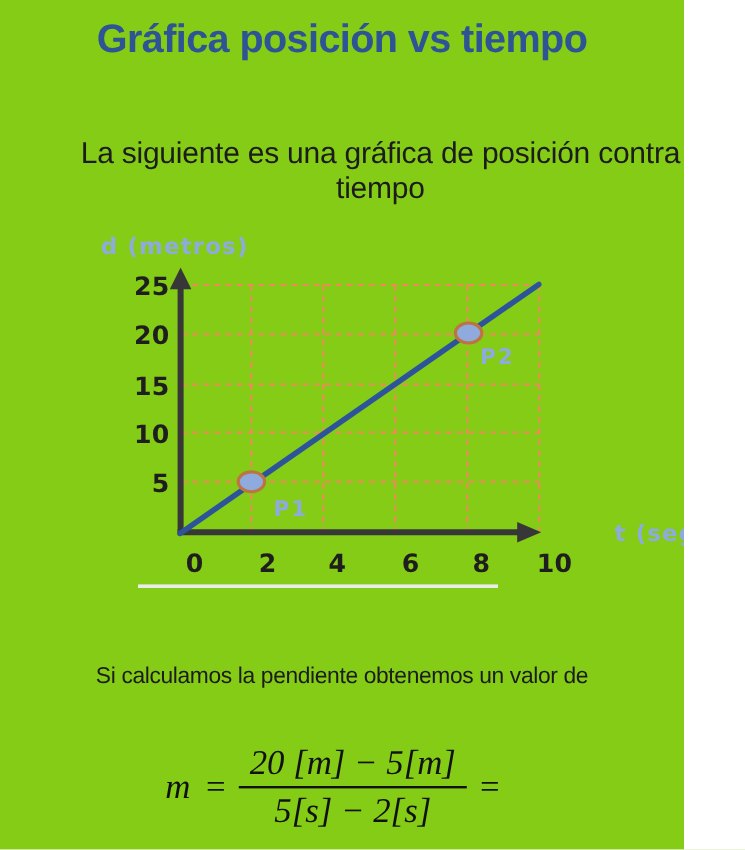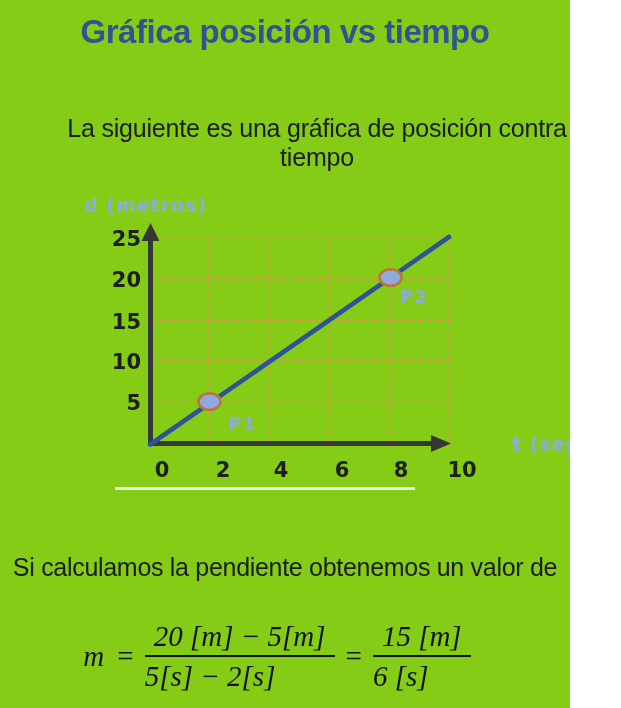--- a/index.html
+++ b/index.html
@@ -19,42 +19,42 @@
   .intro{
     position:absolute;top:114px;left:0;width:100%;
     margin:0;text-align:center;
     font-size:25px;letter-spacing:-0.2px;
     color:#1C1C1C;
     padding-left:32px;
   }
   .conclusion{
     position:absolute;top:553px;left:0;width:100%;
     margin:0;text-align:center;
-    font-size:25px;letter-spacing:-0.3px;
+    font-size:19px;letter-spacing:-0.3px;
     color:#1C1C1C;
   }
   svg.chart{position:absolute;left:60px;top:185px;}
   .chart text{font-family:"DejaVu Sans", sans-serif;}
   .tick{font-size:21px;font-weight:bold;fill:#1E1E1E;}
   .axlabel{font-size:19px;font-weight:bold;fill:#8FAADC;letter-spacing:1px;}
   .plabel{font-size:18px;font-weight:bold;fill:#8FAADC;letter-spacing:1.5px;}
   .figure-edge{
     position:absolute;left:115px;top:487px;width:300px;height:3px;
     background:#ebebe9;
   }
   .formula{
     position:absolute;top:621px;left:0;width:100%;
     display:flex;justify-content:center;align-items:center;gap:11px;
     transform:translateX(-8px);
     font-family:"Liberation Serif", serif;
     font-size:29px;color:#111111;
   }
   .formula .var{font-style:italic;padding-right:2px;}
   .formula .eq{font-style:normal;}
-  .frac{display:inline-flex;flex-direction:column;font-style:italic;}
+  .frac{display:inline-flex;flex-direction:column;align-items:center;font-style:italic;}
   .frac .num{padding:0 9px 4px;border-bottom:2.5px solid #111111;line-height:1.05;}
   .frac .den{padding-top:4px;line-height:1.05;}
 </style>
 </head>
 <body>
 
 <div class="page">
 
   <h1 class="title">Gráfica posición vs tiempo</h1>
 
@@ -113,19 +113,15 @@
   <p class="conclusion">Si calculamos la pendiente obtenemos un valor de</p>
 
   <div class="formula">
     <span class="var">m</span>
     <span class="eq">=</span>
     <span class="frac">
       <span class="num">20 [m] − 5[m]</span>
       <span class="den">5[s] − 2[s]</span>
     </span>
     <span class="eq">=</span>
-    <span class="frac">
-      <span class="num">15 [m]</span>
-      <span class="den">6 [s]</span>
-    </span>
   </div>
 
 </div>
 
 </body></html>

